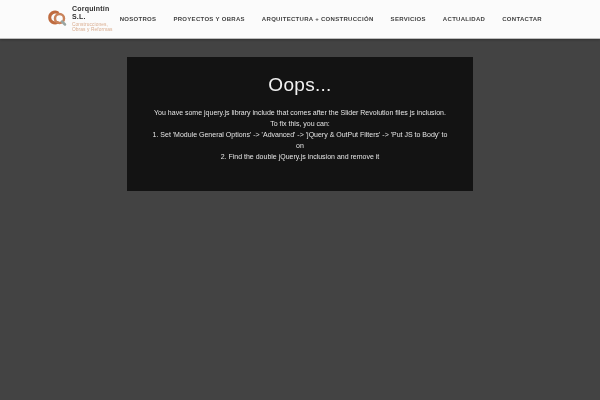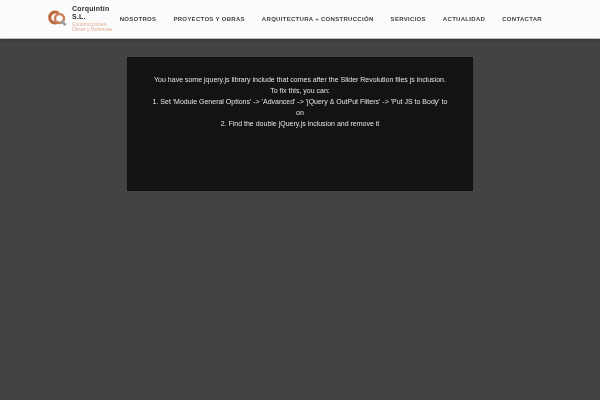--- a/index.html
+++ b/index.html
@@ -109,20 +109,21 @@
     <a class="nav-link">PROYECTOS Y OBRAS</a>
     <a class="nav-link">ARQUITECTURA + CONSTRUCCIÓN</a>
     <a class="nav-link">SERVICIOS</a>
     <a class="nav-link">ACTUALIDAD</a>
     <a class="nav-link">CONTACTAR</a>
   </nav>
 </header>
 
 <main class="content-area">
   <section class="error-panel">
+    <div class="error-title">Oops...</div>
     <div class="error-message">
       <div class="error-line">You have some jquery.js library include that comes after the Slider Revolution files js inclusion.</div>
       <div class="error-line">To fix this, you can:</div>
       <div class="error-line">1. Set 'Module General Options' -&gt; 'Advanced' -&gt; 'jQuery &amp; OutPut Filters' -&gt; 'Put JS to Body' to</div>
       <div class="error-line">on</div>
       <div class="error-line">2. Find the double jQuery.js inclusion and remove it</div>
     </div>
   </section>
 </main>
 

